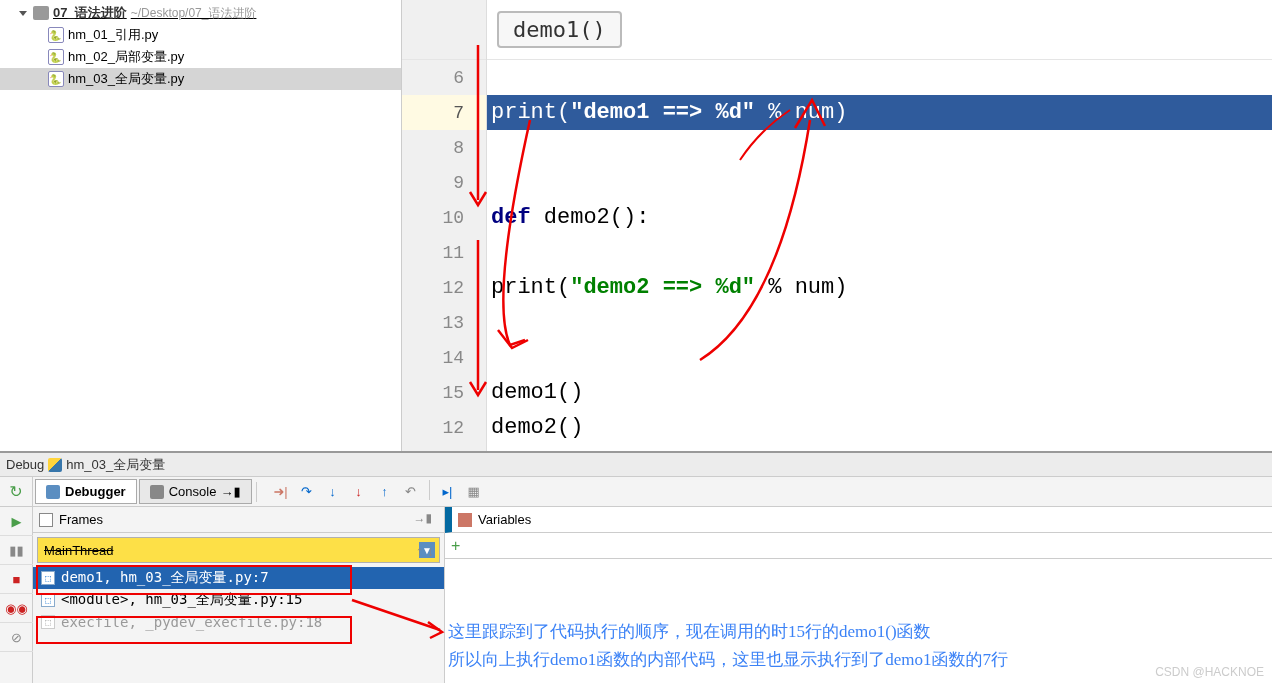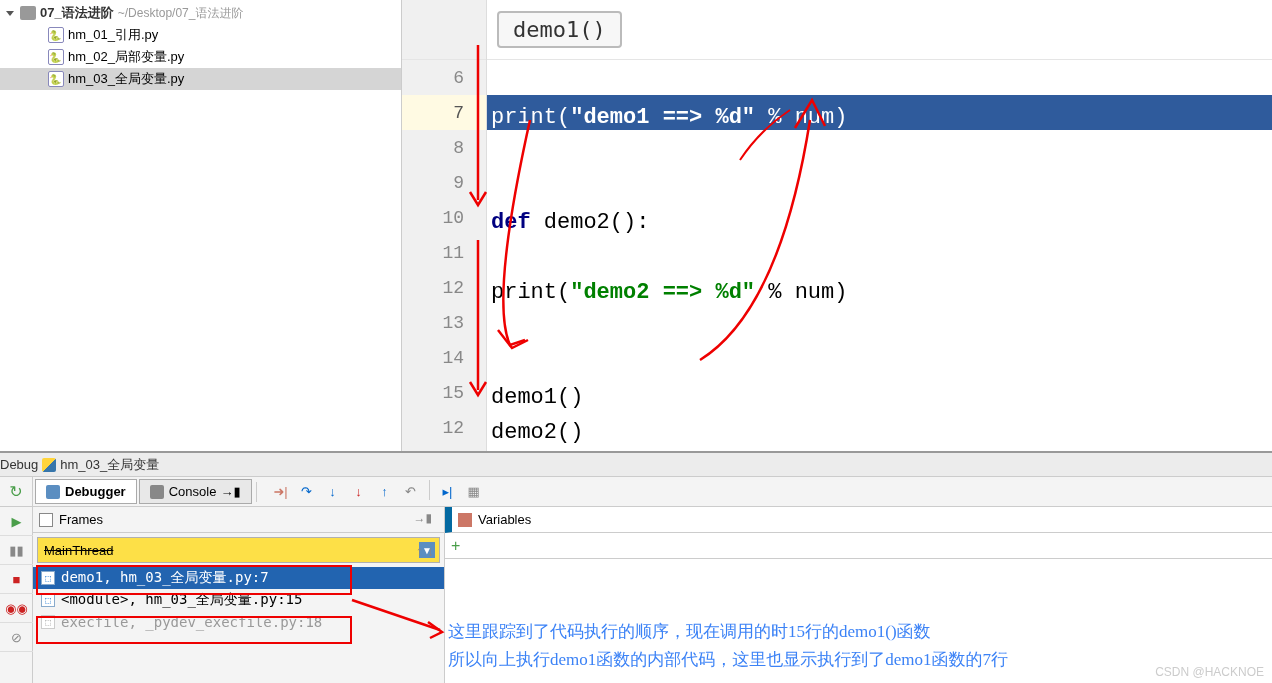--- a/index.html
+++ b/index.html
@@ -13,21 +13,21 @@
       position: relative;
     }
     .main-container { display: flex; height: 451px; }
     .sidebar {
       width: 402px;
       border-right: 1px solid #ccc;
       background: #fff;
       padding-top: 2px;
     }
     .tree-node { display: flex; align-items: center; height: 22px; padding-left: 8px; }
-    .tree-node.project { padding-left: 4px; }
+    .tree-node.project { padding-left: 17px; text-decoration: underline; }
     .tree-node.file { padding-left: 48px; }
     .tree-node.file.selected { background: #d5d5d5; }
     .tree-node.lib { padding-left: 4px; }
     .tree-toggle {
       width: 12px; height: 12px; margin-right: 4px;
       display: inline-flex; align-items: center; justify-content: center;
     }
     .arrow-down { border-left: 4px solid transparent; border-right: 4px solid transparent; border-top: 5px solid #555; }
     .arrow-right { border-top: 4px solid transparent; border-bottom: 4px solid transparent; border-left: 5px solid #999; }
     .folder-icon {
@@ -61,36 +61,36 @@
       font-size: 22px; position: relative;
     }
     .code-top {
       height: 60px; border-bottom: 1px solid #e5e5e5;
       display: flex; align-items: center; padding-left: 10px;
     }
     .code-hint {
       border: 2px solid #bbb; border-radius: 4px; padding: 4px 14px; color: #333;
       font-family: "Consolas", monospace; font-size: 22px; background: #f7f7f7;
     }
-    .code-line { height: 35px; display: flex; align-items: flex-end; padding-left: 4px; white-space: pre; }
+    .code-line { height: 35px; display: flex; align-items: center; padding-left: 4px; white-space: pre; }
     .code-line.exec {
       background: #2f5b9c; color: #fff;
     }
     .code-line.exec .func { color: #fff; }
     .code-line.exec .str { color: #fff; font-weight: bold; }
     .kw { color: #000080; font-weight: bold; }
     .func { color: #000; }
     .str { color: #008000; font-weight: bold; }
     .debug-panel {
       border-top: 2px solid #999;
       height: 232px;
       background: #ececec;
     }
     .debug-header {
-      height: 24px; display: flex; align-items: center; 
+      height: 24px; display: flex; align-items: center; padding-left: 6px;
       border-bottom: 1px solid #ccc; font-size: 13px; color: #333;
     }
     .py-small {
       width: 14px; height: 14px; margin: 0 4px;
       background: linear-gradient(135deg, #ffd43b 50%, #3776ab 50%); border-radius: 2px;
     }
     .debug-toolbar {
       height: 30px; display: flex; align-items: center;
       border-bottom: 1px solid #ccc; background: #f4f4f4;
     }

